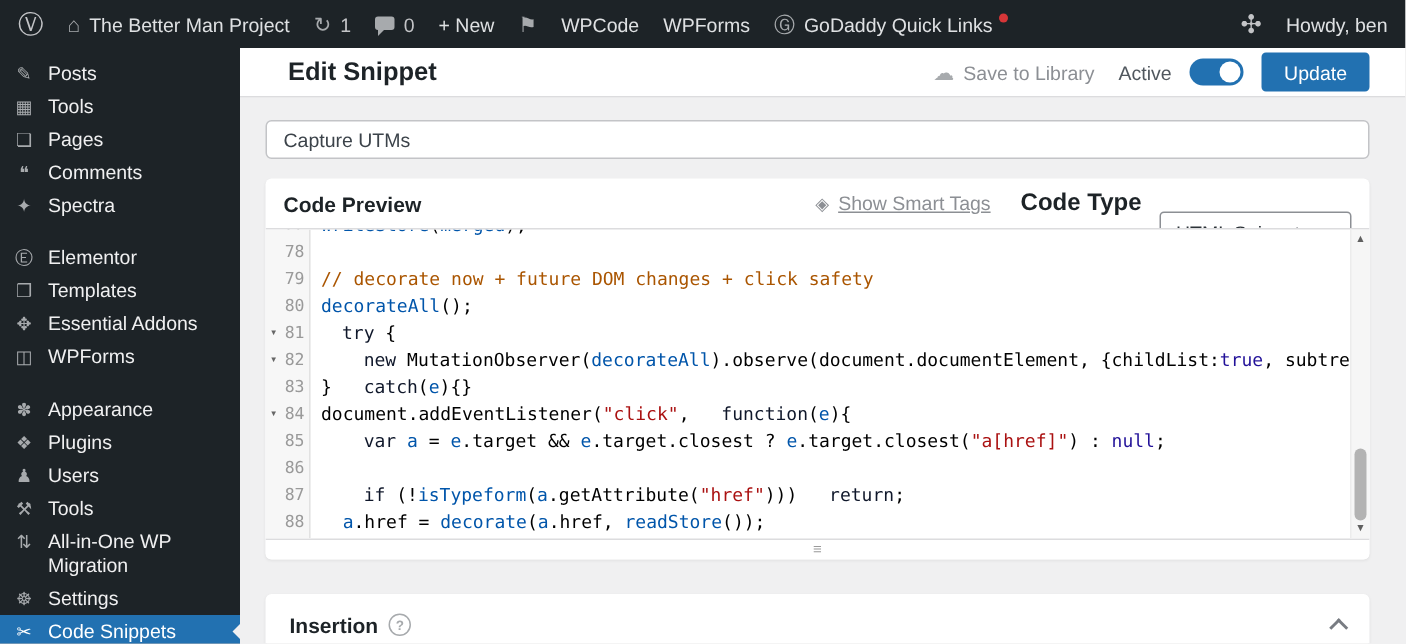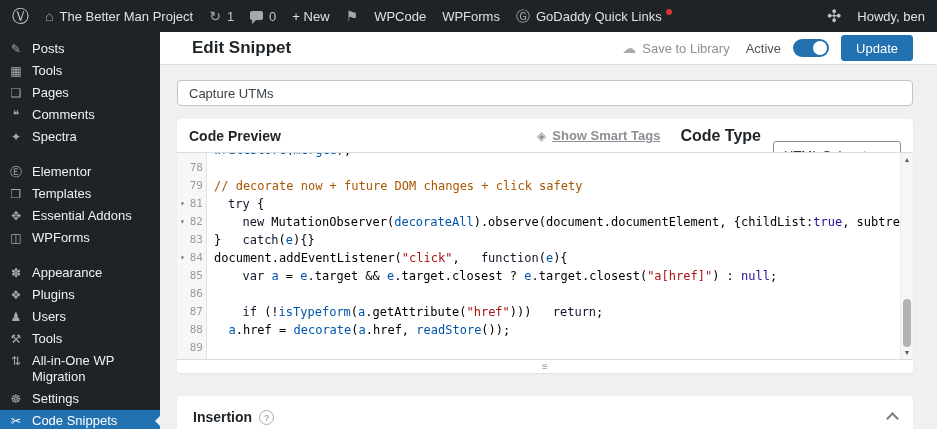--- a/index.html
+++ b/index.html
@@ -65,21 +65,21 @@
     padding:0 11px; font-size:13px; color:#3c434a; font-family:inherit; outline:none; display:block;
   }
 
   .card { background:#fff; border-radius:4px; box-shadow:0 1px 2px rgba(0,0,0,.06); }
   .code-card { margin-top:13px; overflow:hidden; }
   .card-head { display:flex; align-items:center; padding:0 12px; height:33px; }
   .card-title { font-weight:700; font-size:14px; color:#1d2327; }
   .head-right { margin-left:auto; display:flex; align-items:center; }
   .smart-tags { display:flex; align-items:center; gap:6px; color:#8c8f94; font-size:13px; cursor:pointer; }
   .smart-tags .tg { font-size:12px; }
-  .st-label { text-decoration:underline;font-weight:bold; }
+  .st-label { text-decoration:underline; }
   .code-type-label { font-weight:700; font-size:16px; color:#1d2327; margin-left:20px; }
   .select { border:1px solid #8c8f94; border-radius:3px; background:#fff; height:28px; min-width:128px;
     display:flex; align-items:center; padding:0 26px 0 10px; font-size:13px; color:#2c3338;
     position:relative; margin-left:12px; cursor:pointer;margin-top:39px; }
   .sel-arrow { position:absolute; right:9px; top:50%; width:7px; height:7px; margin-top:-5px;
     border-right:1.5px solid #50575e; border-bottom:1.5px solid #50575e; transform:rotate(45deg); }
 
   
   .editor { position:relative; height:208px; overflow:hidden; border-top:1px solid #dcdcde; border-bottom:1px solid #dcdcde; background:#fff; }
   .gutter-bg { position:absolute; left:0; top:0; bottom:0; width:30px; background:#f7f7f7; border-right:1px solid #e2e2e2; }
@@ -99,21 +99,21 @@
   .vscroll { position:absolute; right:0; top:0; bottom:0; width:13px; background:#f6f6f6; border-left:1px solid #ececec; }
   .sb-btn { height:13px; font-size:7px; color:#606060; text-align:center; line-height:13px; cursor:pointer; }
   .sb-btn.down { position:absolute; bottom:0; left:0; right:0; }
   .sb-thumb { position:absolute; left:2px; right:2px; top:71%; height:23%; background:#b3b3b3; border-radius:5px; cursor:pointer; }
 
   .resize-bar { height:13px; display:flex; align-items:center; justify-content:center;
     color:#9a9a9a; font-size:10px; line-height:10px; cursor:ns-resize; background:#fff; }
 
   
   .insertion-card { margin-top:23px; min-height:70px; padding:13px 16px; display:flex; align-items:flex-start; }
-  .ins-left { display:flex; align-items:flex-end; gap:7px; }
+  .ins-left { display:flex; align-items:flex-start; gap:7px; }
   .help-circle { width:15px; height:15px; border:1.5px solid #a7aaad; border-radius:50%; color:#a7aaad;
     font-size:9px; font-weight:700; display:flex; align-items:center; justify-content:center; cursor:pointer; }
   .chevron-up { margin-left:auto; width:9px; height:9px; border-top:2px solid #787c82; border-right:2px solid #787c82;
     transform:rotate(-45deg); margin-top:5px; cursor:pointer; }
 </style>
 </head>
 <body>
 
 <div class="admin-bar">
   <span class="ab-item">
@@ -284,20 +284,27 @@
               </div>
               <div class="cm-line">
                 <span class="cm-gutter">
                   <span class="cm-fold"></span>
                   <span class="cm-num">79</span>
                 </span>
                 <span class="cm-code"><span class="tk-com">// decorate now + future DOM changes + click safety</span></span>
               </div>
               <div class="cm-line">
                 <span class="cm-gutter">
+                  <span class="cm-fold"></span>
+                  <span class="cm-num">80</span>
+                </span>
+                <span class="cm-code"><span class="tk-v2">decorateAll</span><span>();</span></span>
+              </div>
+              <div class="cm-line">
+                <span class="cm-gutter">
                   <span class="cm-fold">▾</span>
                   <span class="cm-num">81</span>
                 </span>
                 <span class="cm-code"><span class="tk-kw">try</span><span> {</span></span>
               </div>
               <div class="cm-line">
                 <span class="cm-gutter">
                   <span class="cm-fold">▾</span>
                   <span class="cm-num">82</span>
                 </span>

